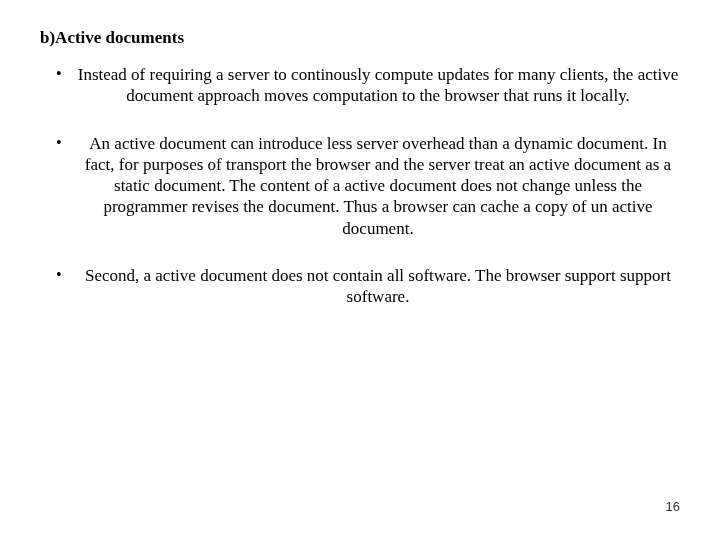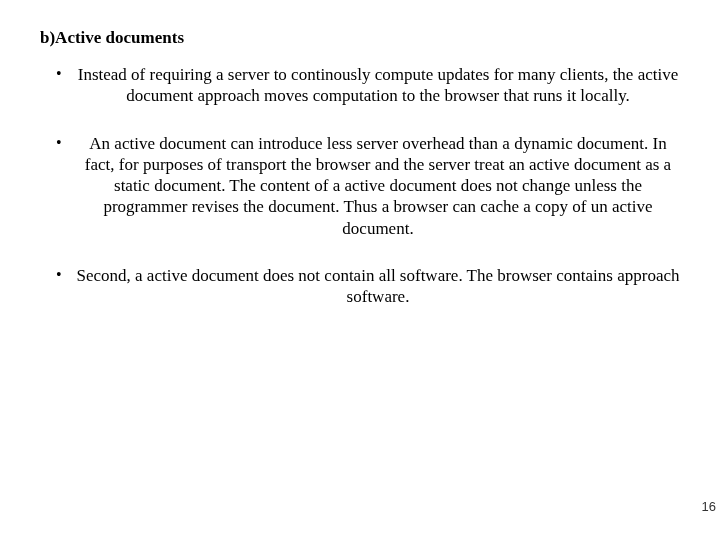--- a/index.html
+++ b/index.html
@@ -35,31 +35,31 @@
     }
     ul.bullets > li::before {
       content: "•";
       position: absolute;
       left: 16px;
       top: 0;
       font-size: 16px;
     }
     .page-number {
       position: absolute;
-      right: 4px;
+      right: 40px;
       bottom: 26px;
       font-family: Arial, sans-serif;
       font-size: 13px;
       color: #333333;
     }
   </style>
 </head>
 <body>
 
 <div class="heading">b)Active documents</div>
 
 <ul class="bullets">
   <li>Instead of requiring a server to continously compute updates for many clients, the active document approach moves computation to the browser that runs it locally.</li>
   <li>An active document can introduce less server overhead than a dynamic document. In fact, for purposes of transport the browser and the server treat an active document as a static document. The content of a active document does not change unless the programmer revises the document. Thus a browser can cache a copy of un active document.</li>
-  <li>Second, a active document does not contain all software. The browser contains approach software.</li>
+  <li>Second, a active document does not contain all software. The browser support support software.</li>
 </ul>
 
 <div class="page-number">16</div>
 
 </body></html>

